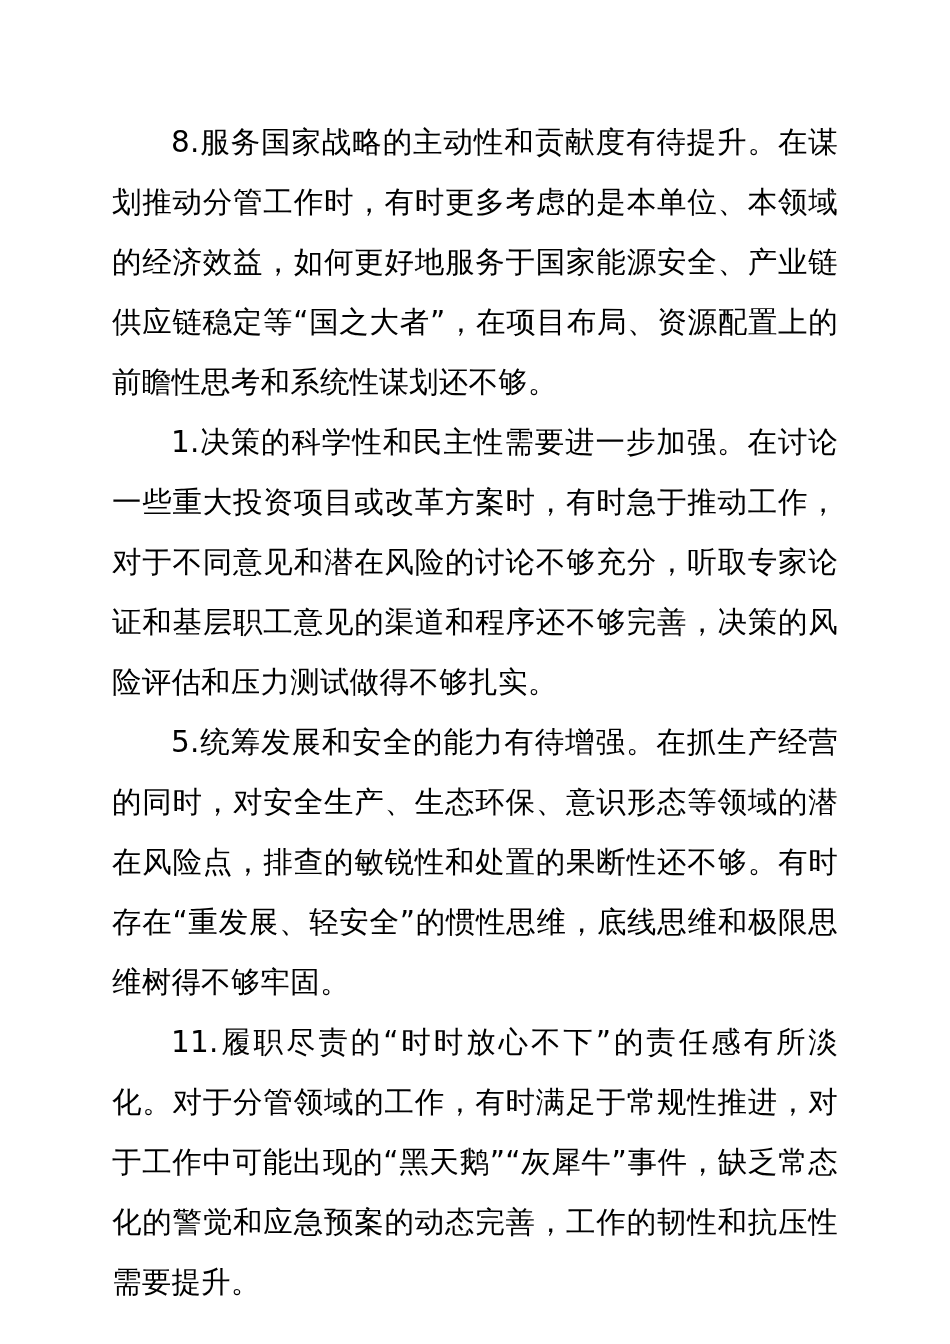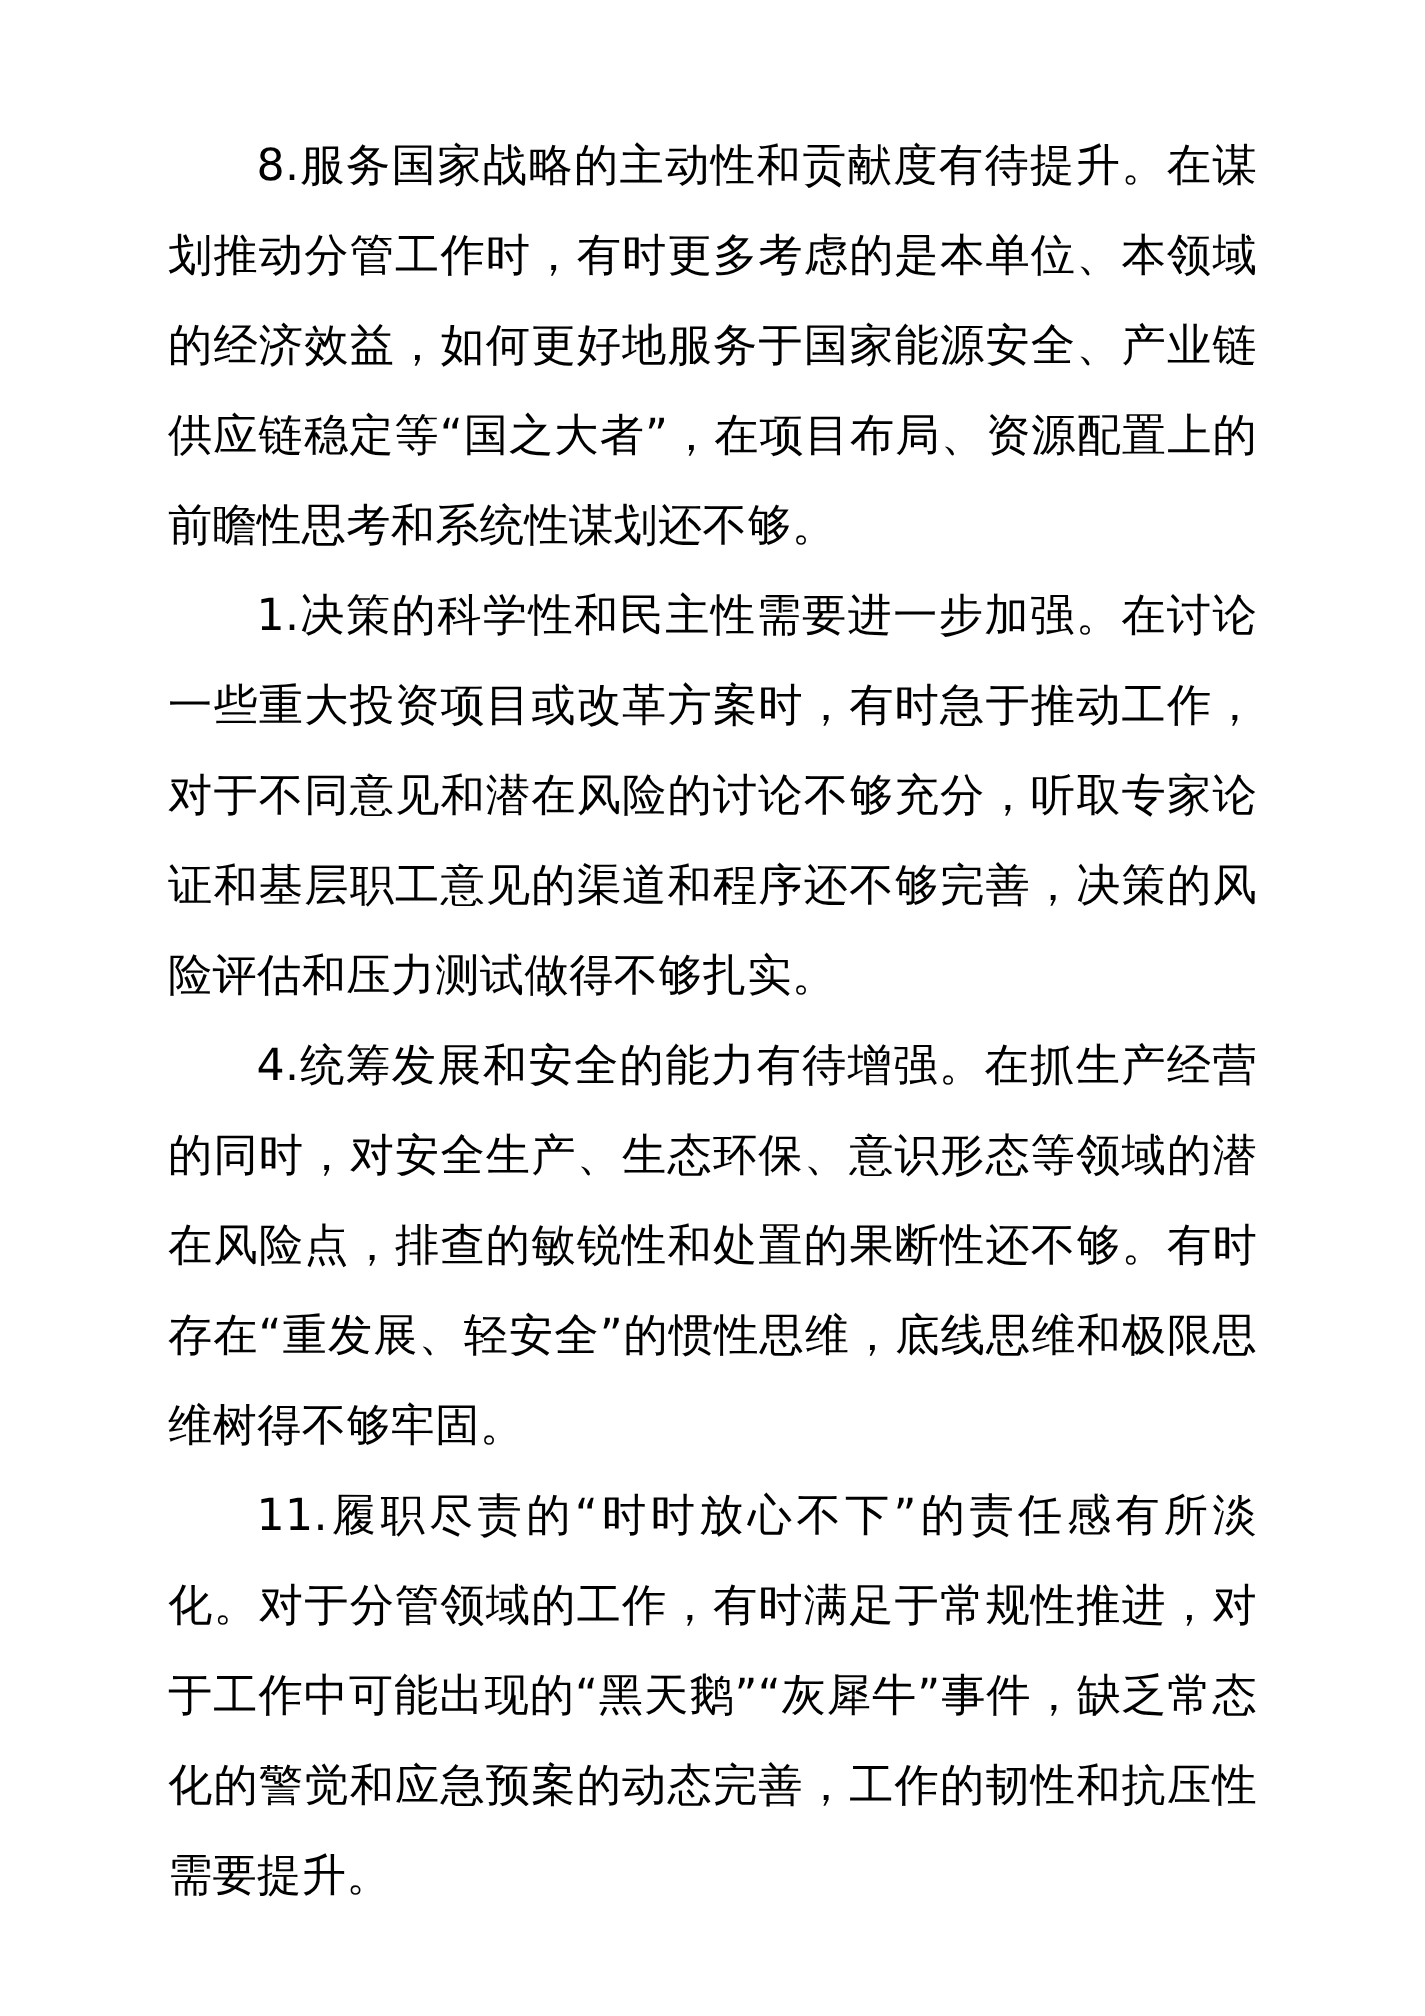--- a/index.html
+++ b/index.html
@@ -11,21 +11,21 @@
     width: 950px;
     height: 1344px;
     font-family: "DejaVu Sans", "Liberation Sans", sans-serif;
     color: #000000;
     overflow: hidden;
   }
   .page {
     box-sizing: border-box;
     width: 950px;
     height: 945px;
-    padding: 80px 112px 0 112px;
+    padding: 112px 112px 0 112px;
     background: #ffffff;
   }
   .doc-body {
     font-size: 29.5px;
     line-height: 60px;
     text-align: justify;
     text-justify: inter-ideograph;
     letter-spacing: 0.2px;
   }
   .para {
@@ -38,17 +38,17 @@
     margin-top: 0px;
   }
 </style>
 </head>
 <body>
 
 <div class="page">
   <div class="doc-body">
     <p class="para">8.服务国家战略的主动性和贡献度有待提升。在谋划推动分管工作时，有时更多考虑的是本单位、本领域的经济效益，如何更好地服务于国家能源安全、产业链供应链稳定等“国之大者”，在项目布局、资源配置上的前瞻性思考和系统性谋划还不够。</p>
     <p class="para">1.决策的科学性和民主性需要进一步加强。在讨论一些重大投资项目或改革方案时，有时急于推动工作，对于不同意见和潜在风险的讨论不够充分，听取专家论证和基层职工意见的渠道和程序还不够完善，决策的风险评估和压力测试做得不够扎实。</p>
-    <p class="para">4.统筹发展和安全的能力有待增强。在抓生产经营的同时，对安全生产、生态环保、意识形态等领域的潜在风险点，排查的敏锐性和处置的果断性还不够。有时存在“重发展、轻安全”的惯性思维，底线思维和极限思维树得不够牢固。</p>
+    <p class="para">5.统筹发展和安全的能力有待增强。在抓生产经营的同时，对安全生产、生态环保、意识形态等领域的潜在风险点，排查的敏锐性和处置的果断性还不够。有时存在“重发展、轻安全”的惯性思维，底线思维和极限思维树得不够牢固。</p>
     <p class="para">11.履职尽责的“时时放心不下”的责任感有所淡化。对于分管领域的工作，有时满足于常规性推进，对于工作中可能出现的“黑天鹅”“灰犀牛”事件，缺乏常态化的警觉和应急预案的动态完善，工作的韧性和抗压性需要提升。</p>
 
   </div>
 </div>
 
 </body></html>

